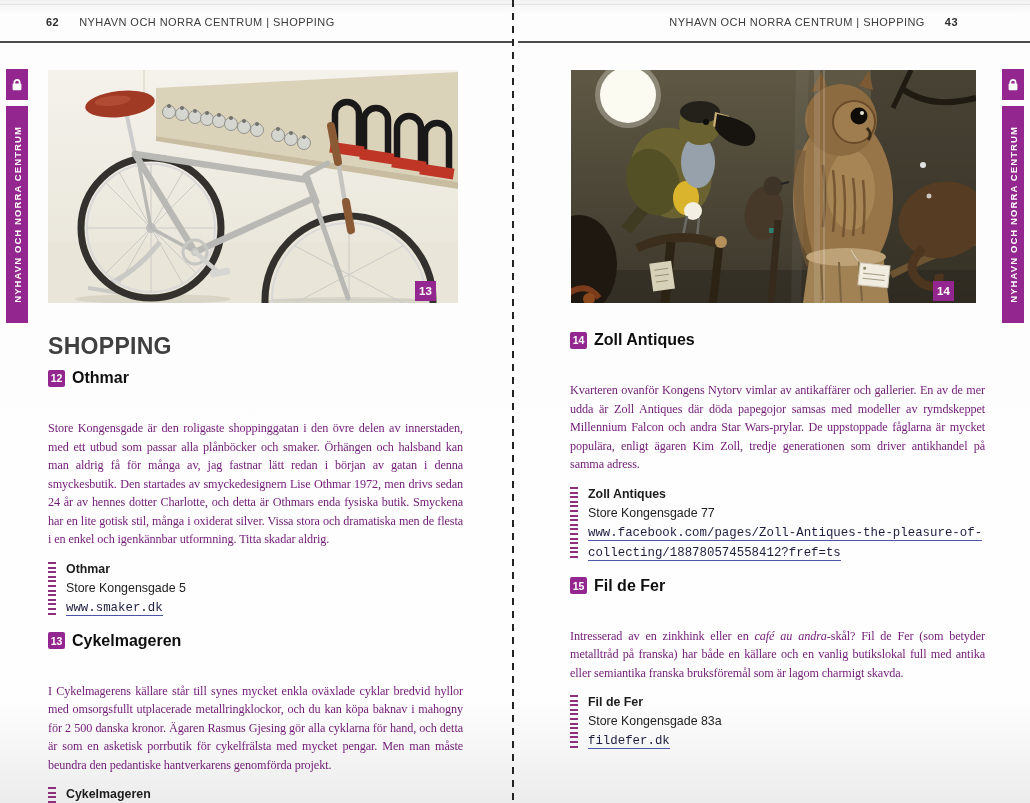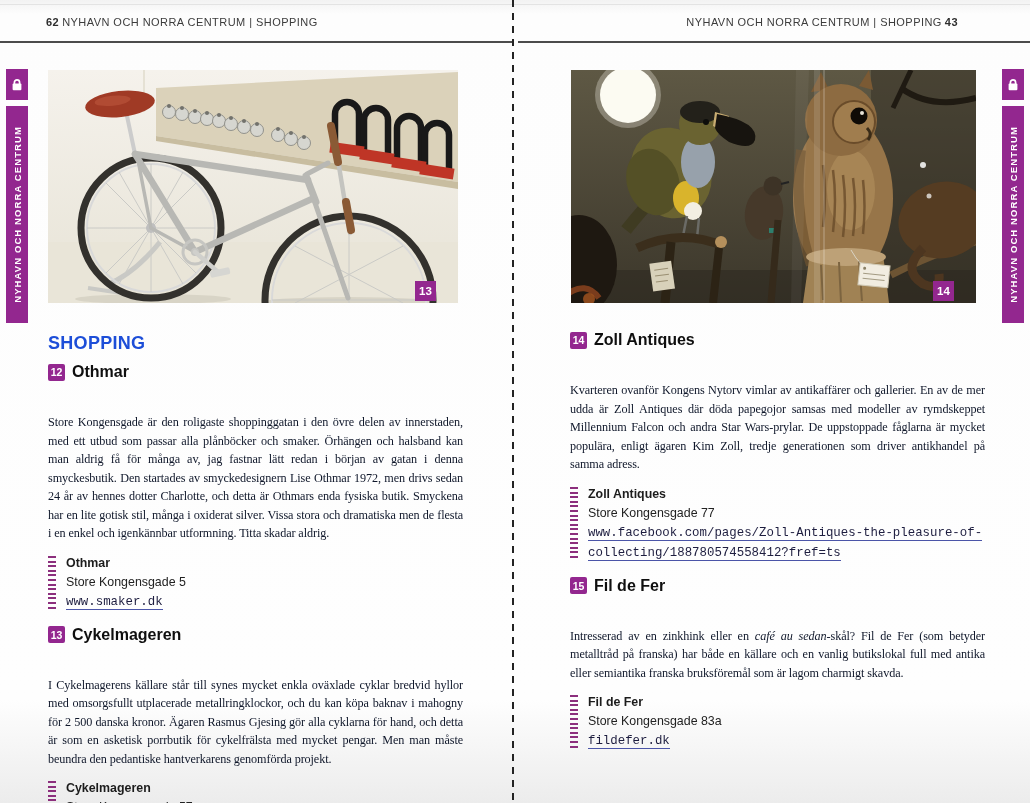--- a/index.html
+++ b/index.html
@@ -3,21 +3,21 @@
 <meta charset="utf-8">
 <style>
   html,body{margin:0;padding:0;}
   body{
     width:1030px;height:803px;position:relative;overflow:hidden;
     font-family:"Liberation Sans",sans-serif;
     background:linear-gradient(180deg,#f2f2f2 0px,#fdfdfd 14px,#fefefe 700px,#ececec 803px);
   }
   .top-edge{position:absolute;top:4px;left:0;width:1030px;height:1px;background:#e3e3e3;}
   
-  .running-head{position:absolute;top:16px;font-size:11px;color:#3c3c3c;letter-spacing:.45px;display:flex;gap:3px;align-items:baseline;padding-left:24px;}
+  .running-head{position:absolute;top:16px;font-size:11px;color:#3c3c3c;letter-spacing:.45px;display:flex;gap:20px;align-items:baseline;padding-left:24px;}
   .running-head .pgnum{font-weight:bold;color:#2e2e2e;}
   .header-rule{position:absolute;top:41px;height:2px;background:#4c4c4c;}
   .rule-left{left:0;width:512px;}
   .rule-right{left:518px;width:512px;}
   
   .fold{position:absolute;left:512px;top:0;width:2px;height:803px;
     background:repeating-linear-gradient(180deg,#232323 0 7px,rgba(0,0,0,0) 7px 13px);}
   
   .tab{position:absolute;width:22px;background:#93278F;display:flex;align-items:center;justify-content:center;}
   .tab-lock-l{left:6px;top:69px;height:31px;}
@@ -29,28 +29,28 @@
   .photo{position:absolute;top:70px;height:233px;overflow:hidden;background:#ddd;}
   .photo-left{left:48px;width:410px;}
   .photo-right{left:571px;width:405px;}
   .photo svg{display:block;}
   .photo-badge{position:absolute;right:22px;bottom:2px;width:21px;height:20px;background:#93278F;color:#fff;
     font-size:11.5px;font-weight:bold;display:flex;align-items:center;justify-content:center;}
   
   .col{position:absolute;width:415px;}
   .col-left{left:48px;top:333px;}
   .col-right{left:570px;top:331px;}
-  .section-title{color:#1d4ed8;font-size:18px;font-weight:bold;letter-spacing:.3px;margin:0 0 9px 0;}
+  .section-title{color:#404040;font-size:23px;font-weight:bold;letter-spacing:.3px;margin:0 0 9px 0;}
   .entry{margin-bottom:14px;}
   .entry-head{display:flex;align-items:center;gap:7px;margin-bottom:5px;}
   .num{width:17px;height:17px;background:#93278F;color:#fff;font-size:10.5px;font-weight:bold;
     display:flex;align-items:center;justify-content:center;border-radius:2px;flex:0 0 auto;}
   .entry-title{font-size:16px;font-weight:bold;color:#0f0f0f;}
   .body{font-family:"Liberation Serif",serif;font-size:12.2px;line-height:18.5px;letter-spacing:-0.1px;
-    text-align:justify;color:#0f172a;margin-top:32px;}
+    text-align:justify;color:#701a75;margin-top:32px;}
   .body p{margin:0;}
   .body p.indent{text-indent:13px;}
   .ital{font-style:italic;}
   
   .address{display:flex;gap:10px;margin-top:11px;align-items:stretch;}
   .stripes{width:8px;margin:2px 0;flex:0 0 auto;
     background:repeating-linear-gradient(180deg,#8c2f7d 0 2px,rgba(0,0,0,0) 2px 4.6px);}
   .addr-text{font-size:12.4px;line-height:19px;color:#222;}
   .addr-name{font-weight:bold;color:#1c1c1c;}
   .addr-link{color:#1d1d3f;text-decoration:none;border-bottom:1.5px solid #4b55a8;word-break:break-all;cursor:pointer;font-family:Liberation Mono, monospace;}
@@ -388,21 +388,21 @@
     </div>
   </div>
 
   <div class="entry">
     <div class="entry-head">
       <span class="num">15</span>
       <span class="entry-title">Fil de Fer</span>
     </div>
     <div class="body">
       <p>
-        <span>Intresserad av en zinkhink eller en </span><span class="ital">café au sedan</span><span>-skål? Fil de Fer (som betyder metalltråd på franska) har både en källare och en vanlig butikslokal full med antika eller semiantika franska bruksföremål som är lagom charmigt skavda.</span>
+        <span>Intresserad av en zinkhink eller en </span><span class="ital">café au andra</span><span>-skål? Fil de Fer (som betyder metalltråd på franska) har både en källare och en vanlig butikslokal full med antika eller semiantika franska bruksföremål som är lagom charmigt skavda.</span>
       </p>
     </div>
     <div class="address">
       <div class="stripes"></div>
       <div class="addr-text">
         <div class="addr-name">Fil de Fer</div>
         <div>Store Kongensgade 83a</div>
         <div><a class="addr-link">fildefer.dk</a></div>
       </div>
     </div>

